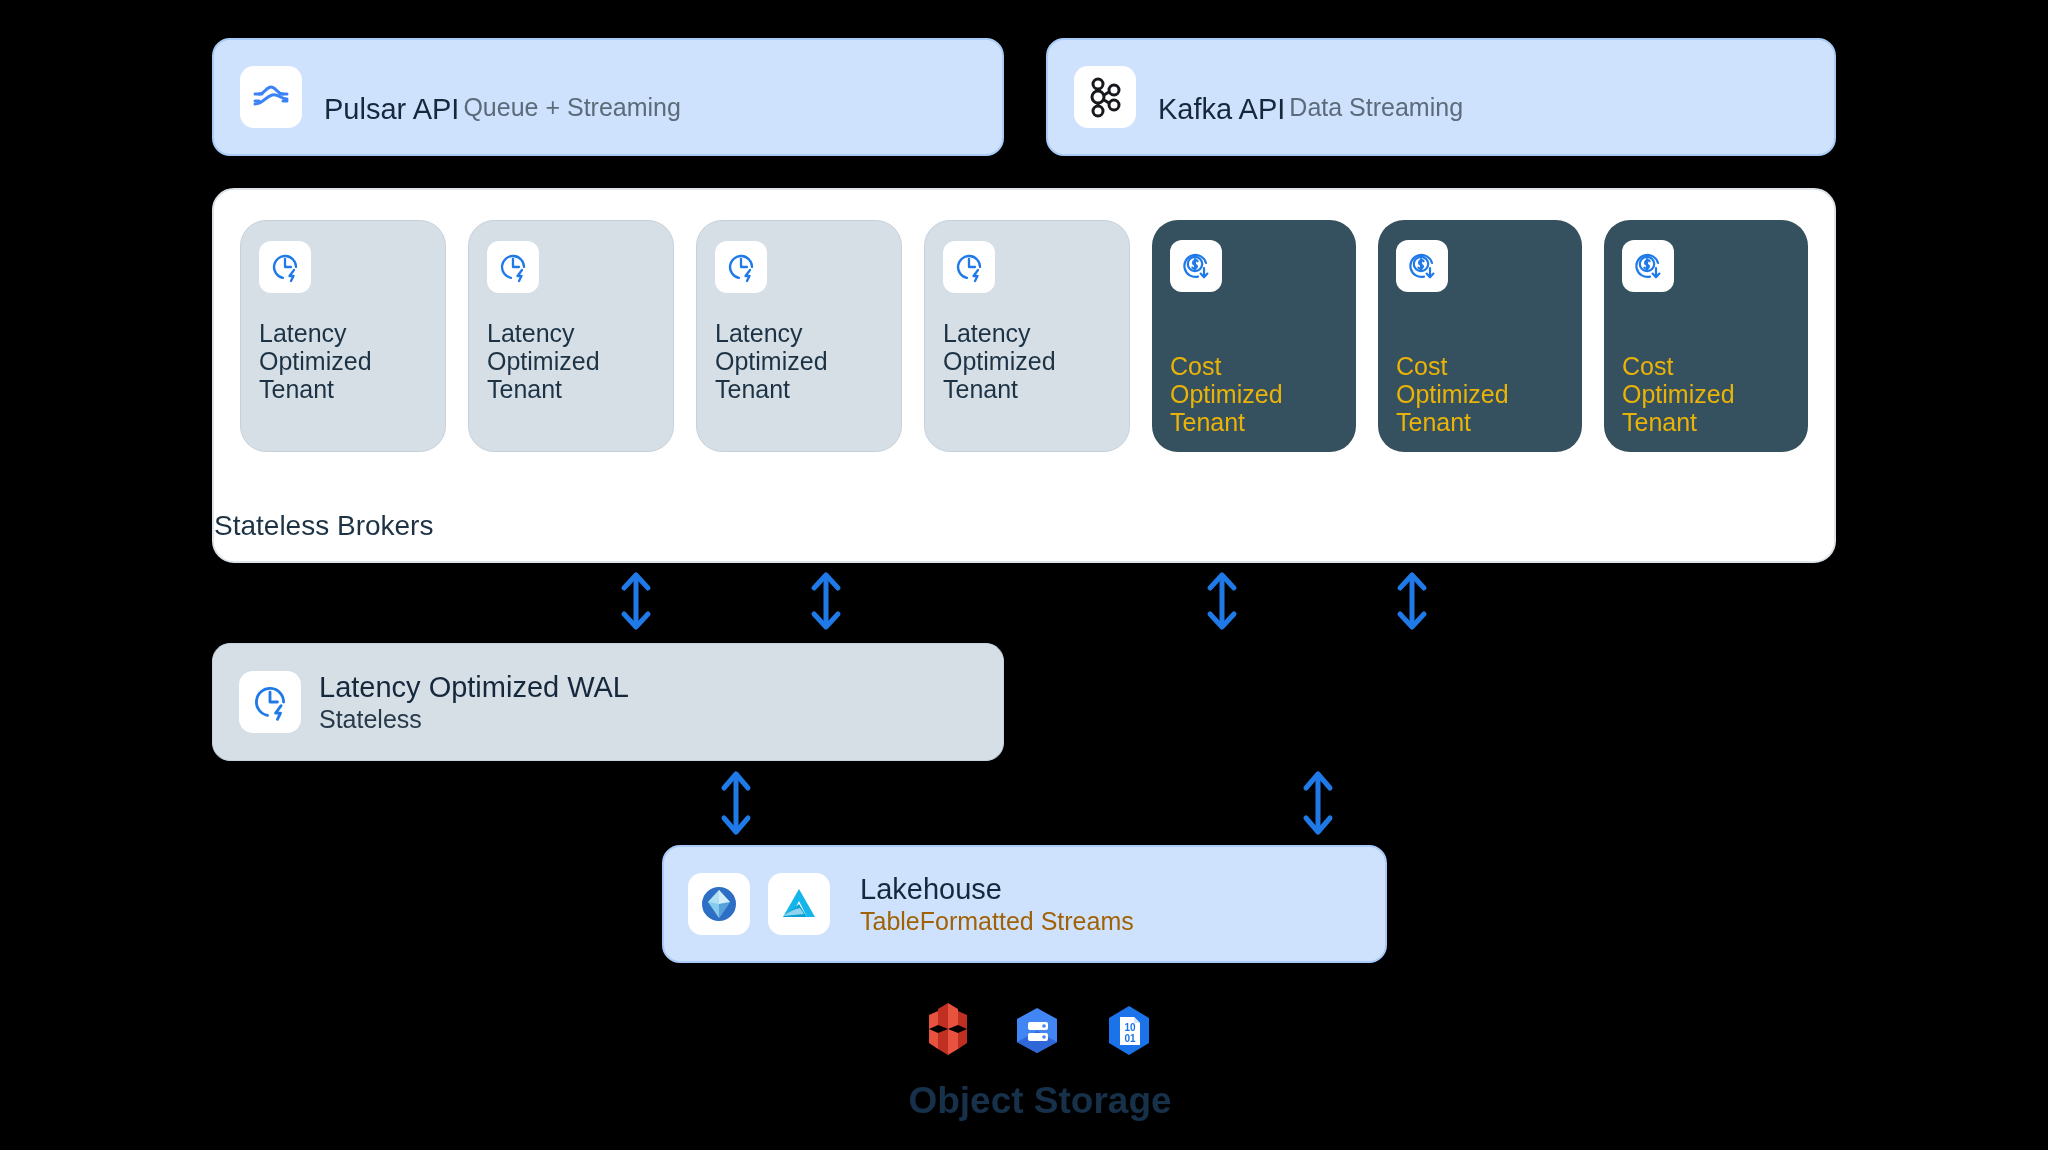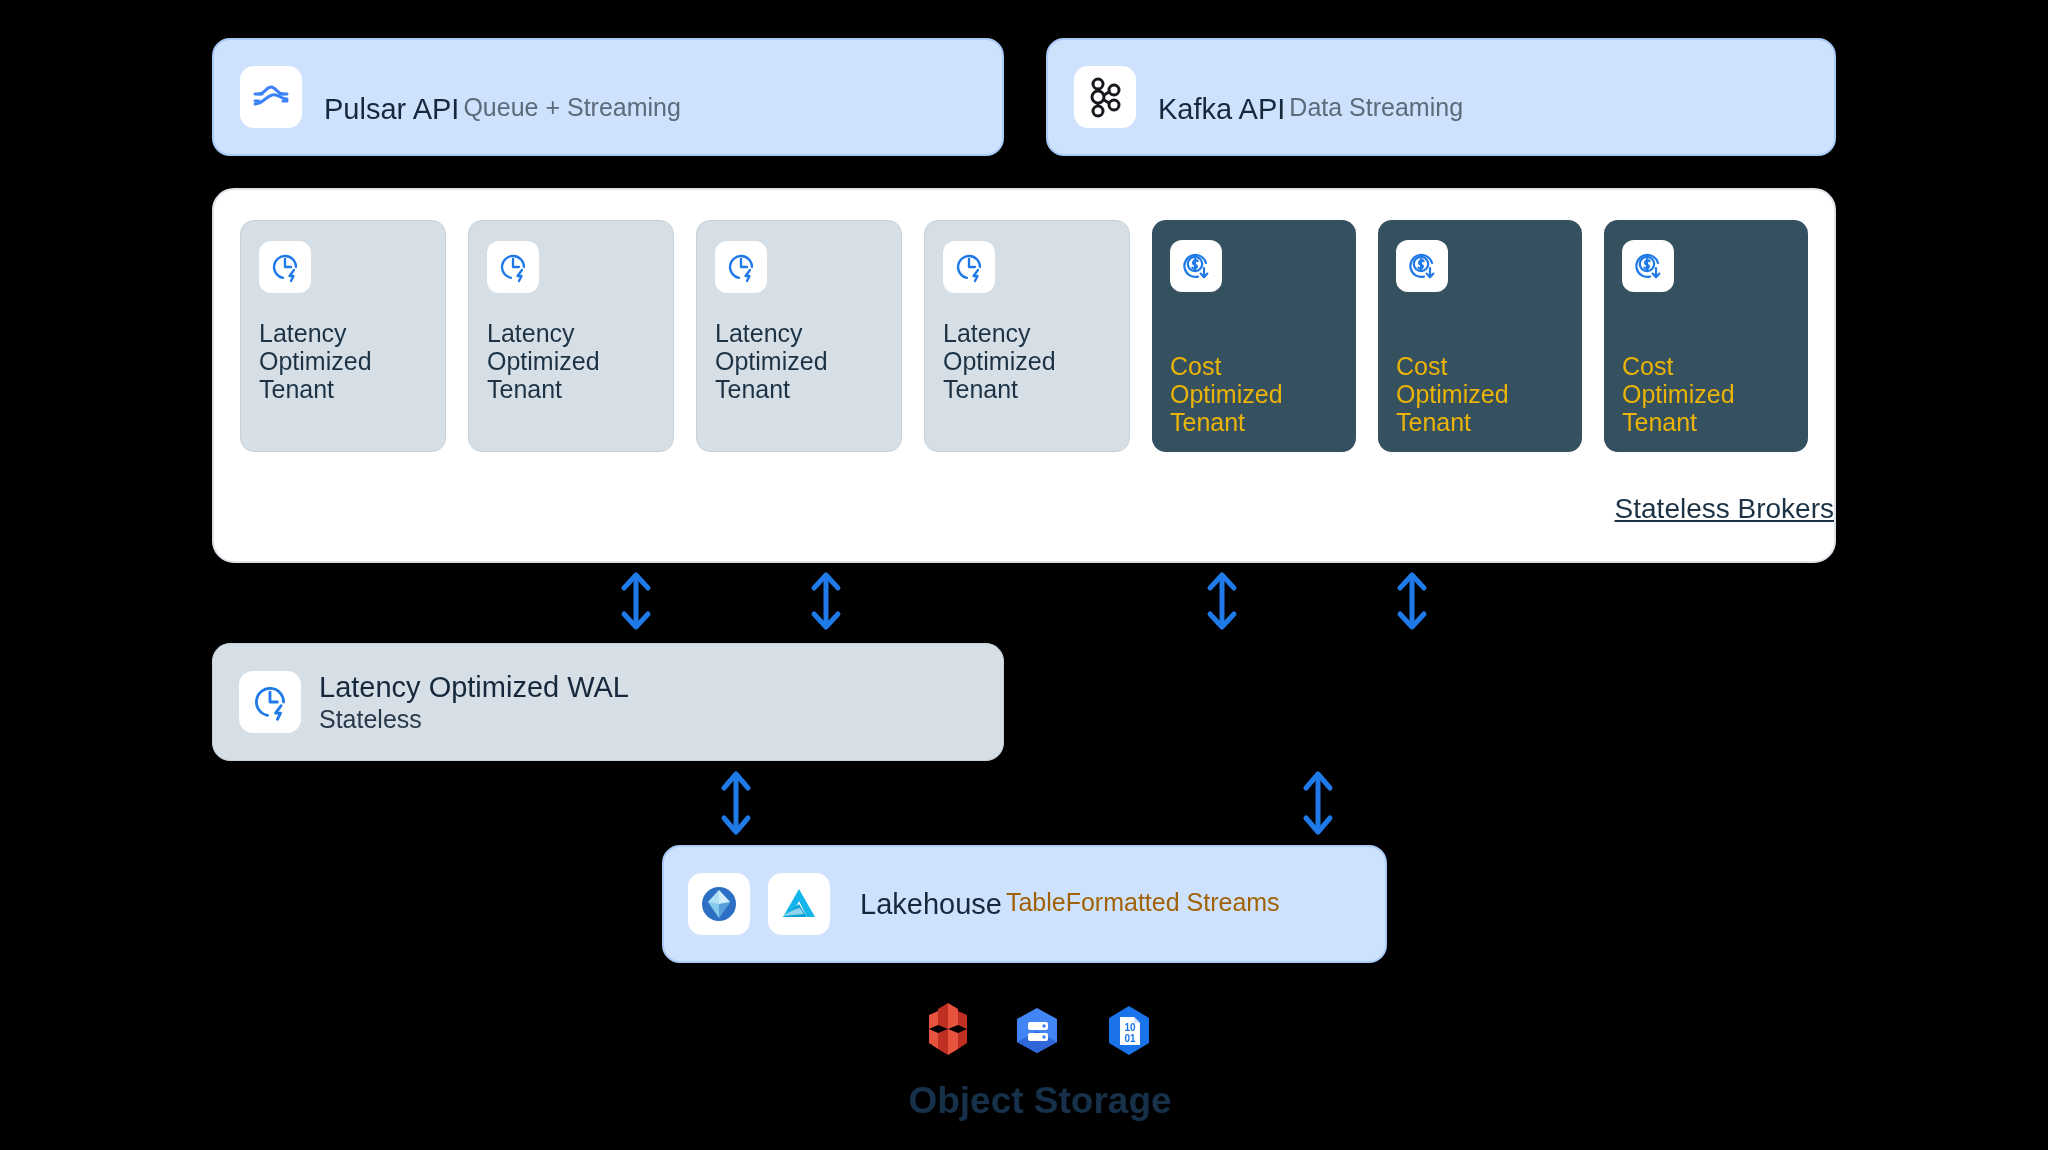--- a/index.html
+++ b/index.html
@@ -44,34 +44,34 @@
     border: 2px solid #dde3e8;
     border-radius: 22px;
   }
   #tenant-row {
     position: absolute; left: 26px; top: 30px; right: 26px;
     display: flex; gap: 22px;
   }
   .tenant {
     flex: 1 1 0;
     height: 232px;
-    border-radius: 14px;
+    border-radius: 26px;
     padding: 20px 18px 0 18px;
     display: flex; flex-direction: column; gap: 26px;
   }
   .tenant.latency { background: #d6dfe6; border: 1px solid #c6d2db; }
   .tenant.cost    { background: #35505e; }
   .tenant .chip { width: 52px; height: 52px; border-radius: 12px; }
   .tenant-label { font-size: 25px; line-height: 1.12; }
   .tenant.latency .tenant-label { color: #1d3345; }
   .tenant.cost .tenant-label { color: #eab308; margin-top: 34px; }
 
   #brokers-caption {
-    position: absolute; left: 0; right: 0; bottom: 36px;
-    text-align: right; font-size: 28px; color: #1d3345; text-decoration: underline;
+    position: absolute; left: 0; right: 0; bottom: 19px;
+    text-align: left; font-size: 28px; color: #1d3345;
   }
 
   
   .wal-box {
     position: absolute;
     border-radius: 18px;
     display: flex; align-items: center;
     padding-left: 26px; gap: 18px;
   }
   #wal-latency { left: 212px; top: 643px; width: 792px; height: 118px;
@@ -89,21 +89,21 @@
 
   
   #lakehouse {
     position: absolute;
     left: 662px; top: 845px; width: 725px; height: 118px;
     background: #cfe2fd; border: 2px solid #a9cbf7;
     border-radius: 18px;
     display: flex; align-items: center; padding-left: 24px; gap: 18px;
   }
   #lakehouse .chip { width: 62px; height: 62px; }
-  #lake-text { display: flex; flex-direction: row; gap: 4px; margin-left: 12px; }
+  #lake-text { display: flex; flex-direction: column; gap: 4px; margin-left: 12px; }
   #lake-title { font-size: 29px; color: #16283c; line-height: 1.05; }
   #lake-sub   { font-size: 25px; color: #a16207; line-height: 1.05; }
 
   
   #object-storage {
     position: absolute; left: 0; right: 0; top: 1000px;
     display: flex; flex-direction: column; align-items: center; gap: 14px; padding-left: 32px;
   }
   #storage-icons { display: flex; align-items: center; gap: 30px; }
   #storage-caption { font-size: 37px; font-weight: bold; color: #17314a; }

